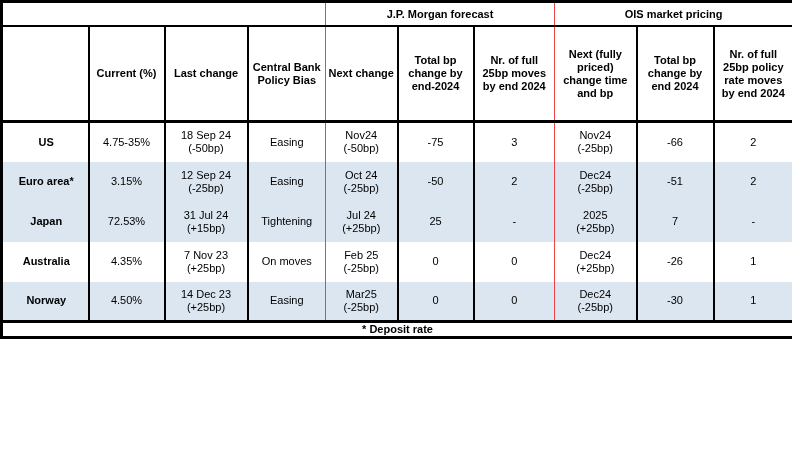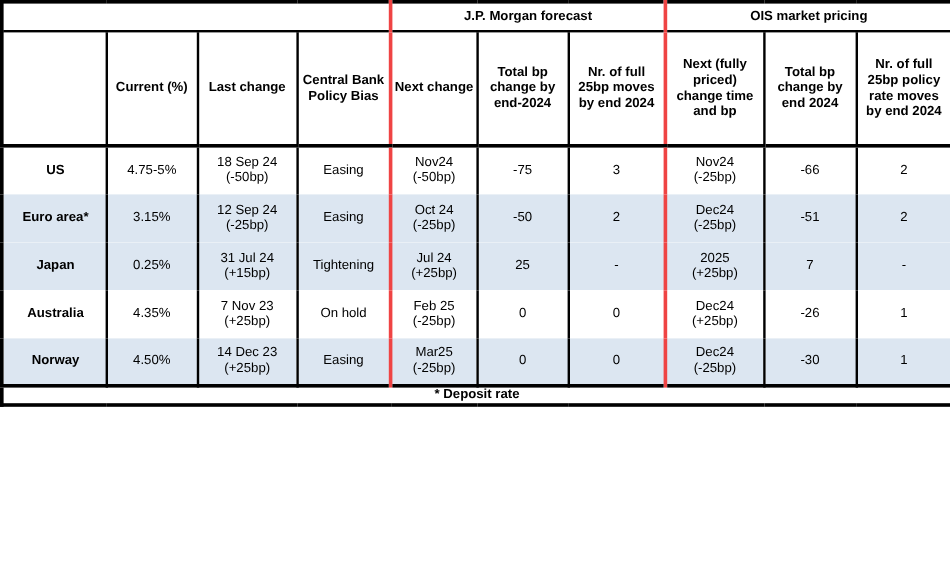--- a/index.html
+++ b/index.html
@@ -26,21 +26,21 @@
     border-left: 2px solid #000;
     vertical-align: middle;
     text-align: center;
     padding: 0 2px;
     overflow: hidden;
   }
   .policy th:first-child, .policy td:first-child {
     border-left: none;
   }
   .policy .sec {
-    border-left: 3px solid #ef4444;
+    border-left: 1px solid #ef4444;
   }
   .group-row th {
     border-bottom: 2px solid #000;
     height: 22px;
     font-weight: bold;
   }
   .cols-row th {
     border-bottom: 3px solid #000;
     height: 93px;
     font-weight: bold;
@@ -96,21 +96,21 @@
       <th>Total bp change by end-2024</th>
       <th>Nr. of full 25bp moves by end 2024</th>
       <th class="sec">Next (fully priced) change time and bp</th>
       <th>Total bp change by end 2024</th>
       <th>Nr. of full 25bp policy rate moves by end 2024</th>
     </tr>
   </thead>
   <tbody>
     <tr>
       <td class="country">US</td>
-      <td>4.75-5%</td>
+      <td>4.75-35%</td>
       <td>
         <div>18 Sep 24</div>
         <div>(-50bp)</div>
       </td>
       <td>Easing</td>
       <td class="sec">
         <div>Nov24</div>
         <div>(-50bp)</div>
       </td>
       <td>-75</td>
@@ -138,21 +138,21 @@
       <td>2</td>
       <td class="sec">
         <div>Dec24</div>
         <div>(-25bp)</div>
       </td>
       <td>-51</td>
       <td>2</td>
     </tr>
     <tr class="stripe">
       <td class="country">Japan</td>
-      <td>0.25%</td>
+      <td>72.53%</td>
       <td>
         <div>31 Jul 24</div>
         <div>(+15bp)</div>
       </td>
       <td>Tightening</td>
       <td class="sec">
         <div>Jul 24</div>
         <div>(+25bp)</div>
       </td>
       <td>25</td>
@@ -164,21 +164,21 @@
       <td>7</td>
       <td>-</td>
     </tr>
     <tr>
       <td class="country">Australia</td>
       <td>4.35%</td>
       <td>
         <div>7 Nov 23</div>
         <div>(+25bp)</div>
       </td>
-      <td>On hold</td>
+      <td>On moves</td>
       <td class="sec">
         <div>Feb 25</div>
         <div>(-25bp)</div>
       </td>
       <td>0</td>
       <td>0</td>
       <td class="sec">
         <div>Dec24</div>
         <div>(+25bp)</div>
       </td>

